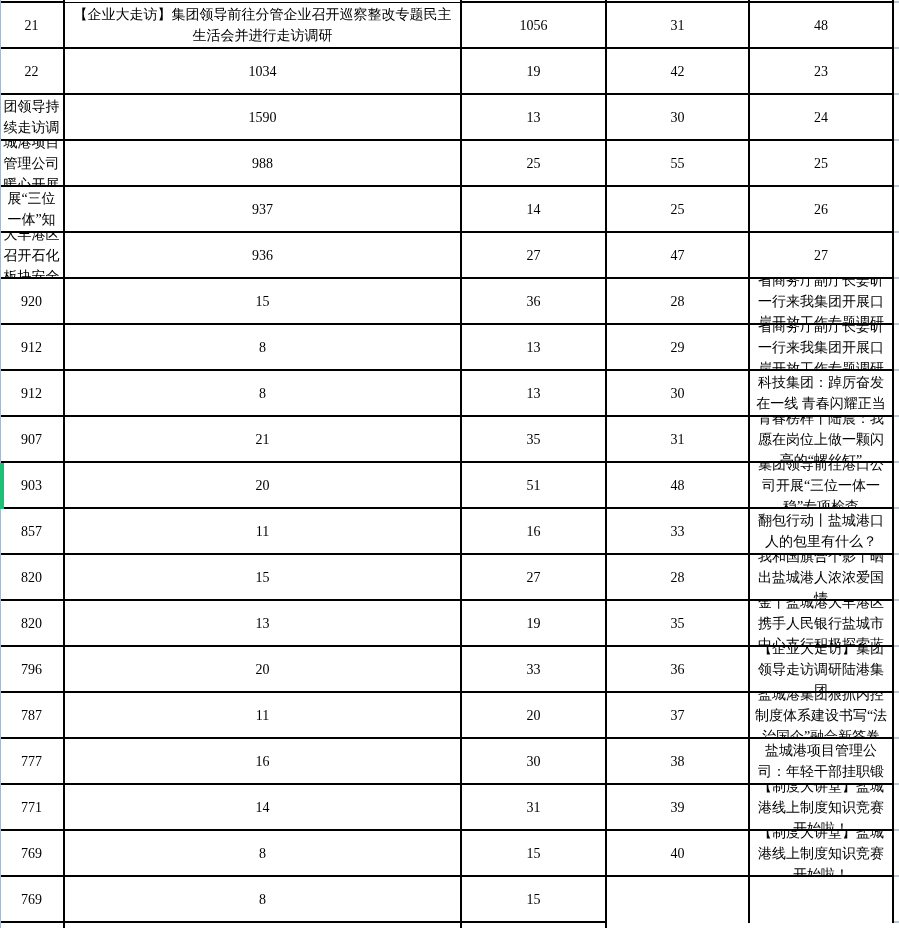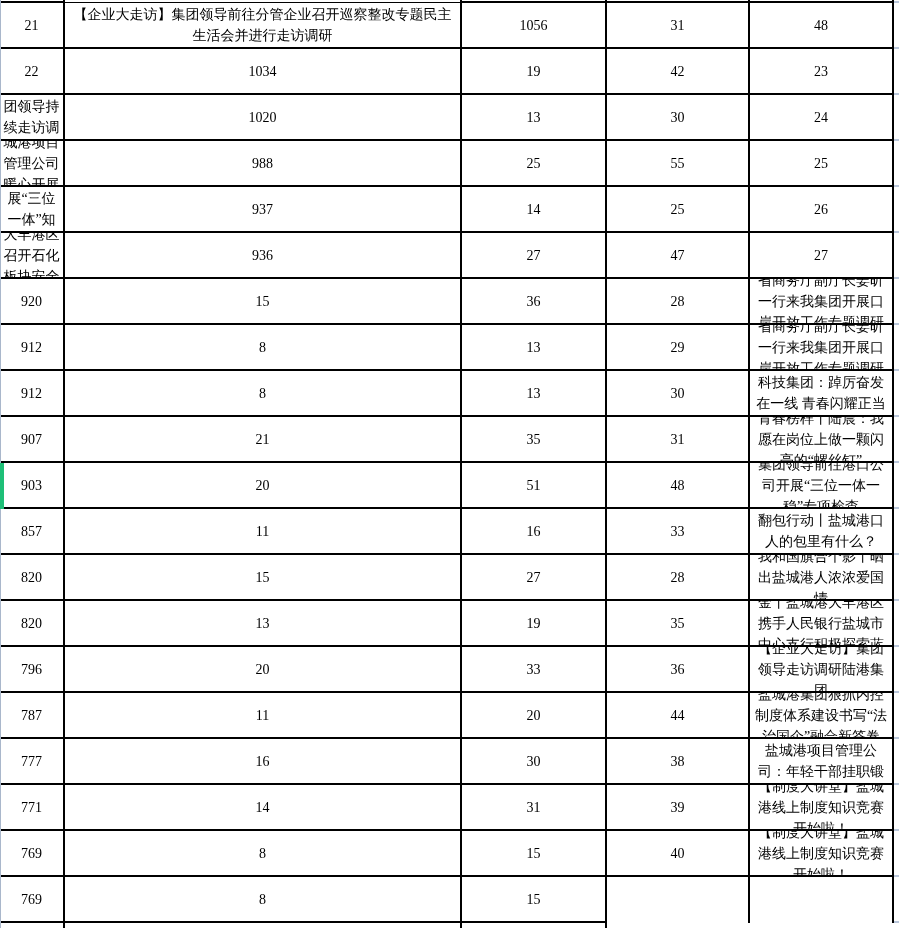--- a/index.html
+++ b/index.html
@@ -83,21 +83,21 @@
       <div class="cell title-cell">【企业大走访】集团领导前往分管企业召开巡察整改专题民主生活会并进行走访调研</div>
       <div class="cell ">1056</div>
       <div class="cell ">31</div>
       <div class="cell ">48</div>
       <div class="cell ">22</div>
       <div class="cell ">1034</div>
       <div class="cell ">19</div>
       <div class="cell ">42</div>
       <div class="cell ">23</div>
       <div class="cell title-cell">【企业大走访】集团领导持续走访调研所属企业</div>
-      <div class="cell ">1020</div>
+      <div class="cell ">1590</div>
       <div class="cell ">13</div>
       <div class="cell ">30</div>
       <div class="cell ">24</div>
       <div class="cell title-cell">【集团大融合】盐城港项目管理公司暖心开展职工集体生日会</div>
       <div class="cell ">988</div>
       <div class="cell ">25</div>
       <div class="cell ">55</div>
       <div class="cell ">25</div>
       <div class="cell title-cell">集团开展“三位一体”知识考试</div>
       <div class="cell ">937</div>
@@ -150,21 +150,21 @@
       <div class="cell ">35</div>
       <div class="cell title-cell">“碳”索有道 点“碳”成金丨盐城港大丰港区携手人民银行盐城市中心支行积极探索蓝色碳汇贷新项目</div>
       <div class="cell ">796</div>
       <div class="cell ">20</div>
       <div class="cell ">33</div>
       <div class="cell ">36</div>
       <div class="cell title-cell">【企业大走访】集团领导走访调研陆港集团</div>
       <div class="cell ">787</div>
       <div class="cell ">11</div>
       <div class="cell ">20</div>
-      <div class="cell ">44</div>
+      <div class="cell ">37</div>
       <div class="cell title-cell">盐城港集团狠抓内控制度体系建设书写“法治国企”融合新答卷</div>
       <div class="cell ">777</div>
       <div class="cell ">16</div>
       <div class="cell ">30</div>
       <div class="cell ">38</div>
       <div class="cell title-cell">【挂职锻炼在一线】盐城港项目管理公司：年轻干部挂职锻炼一线展风采</div>
       <div class="cell ">771</div>
       <div class="cell ">14</div>
       <div class="cell ">31</div>
       <div class="cell ">39</div>

